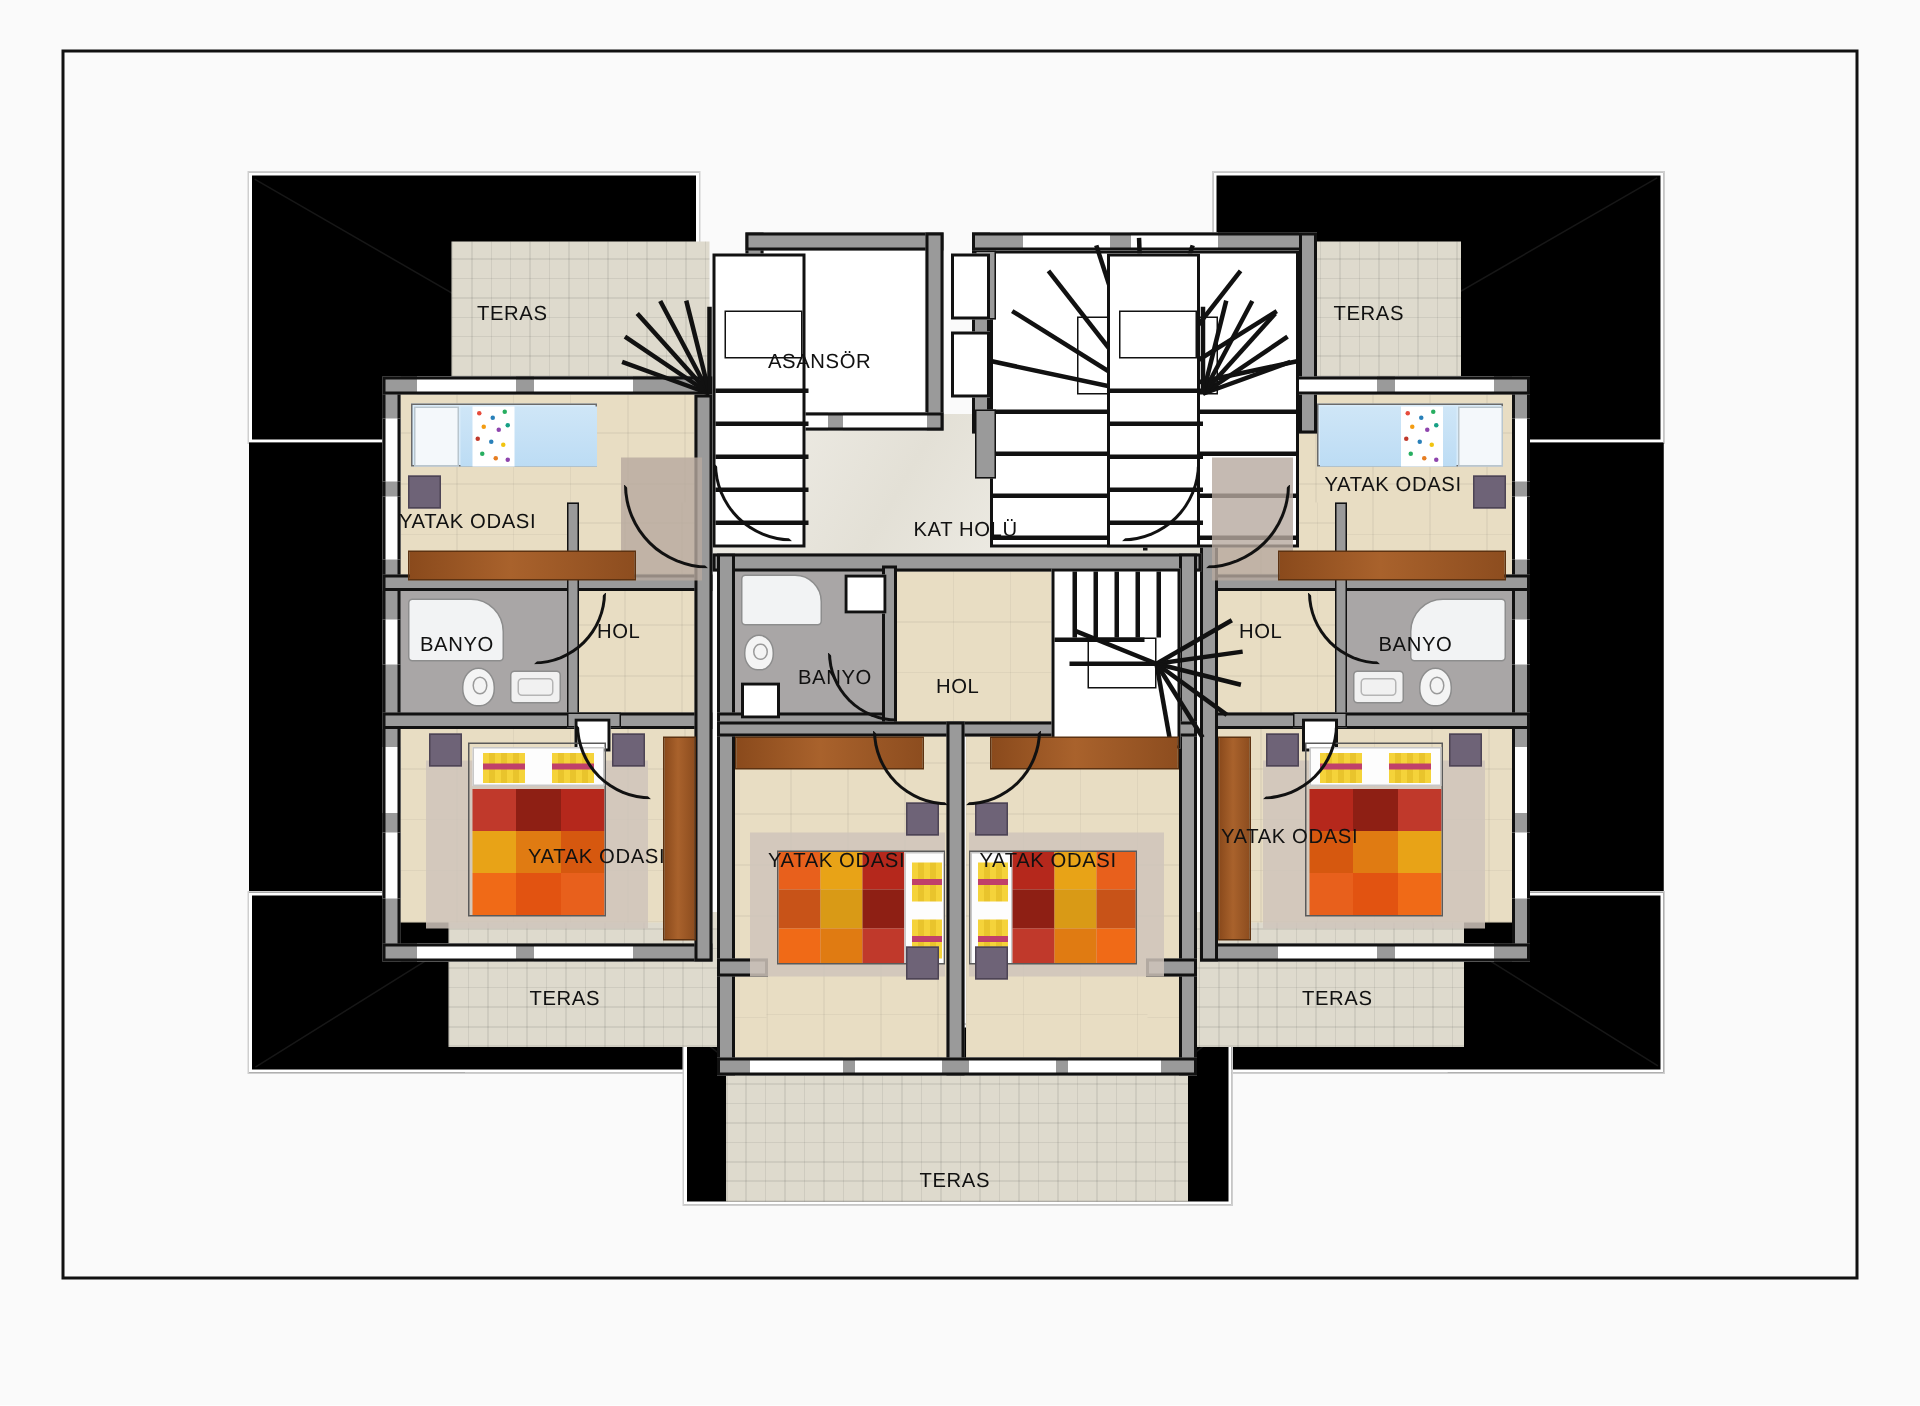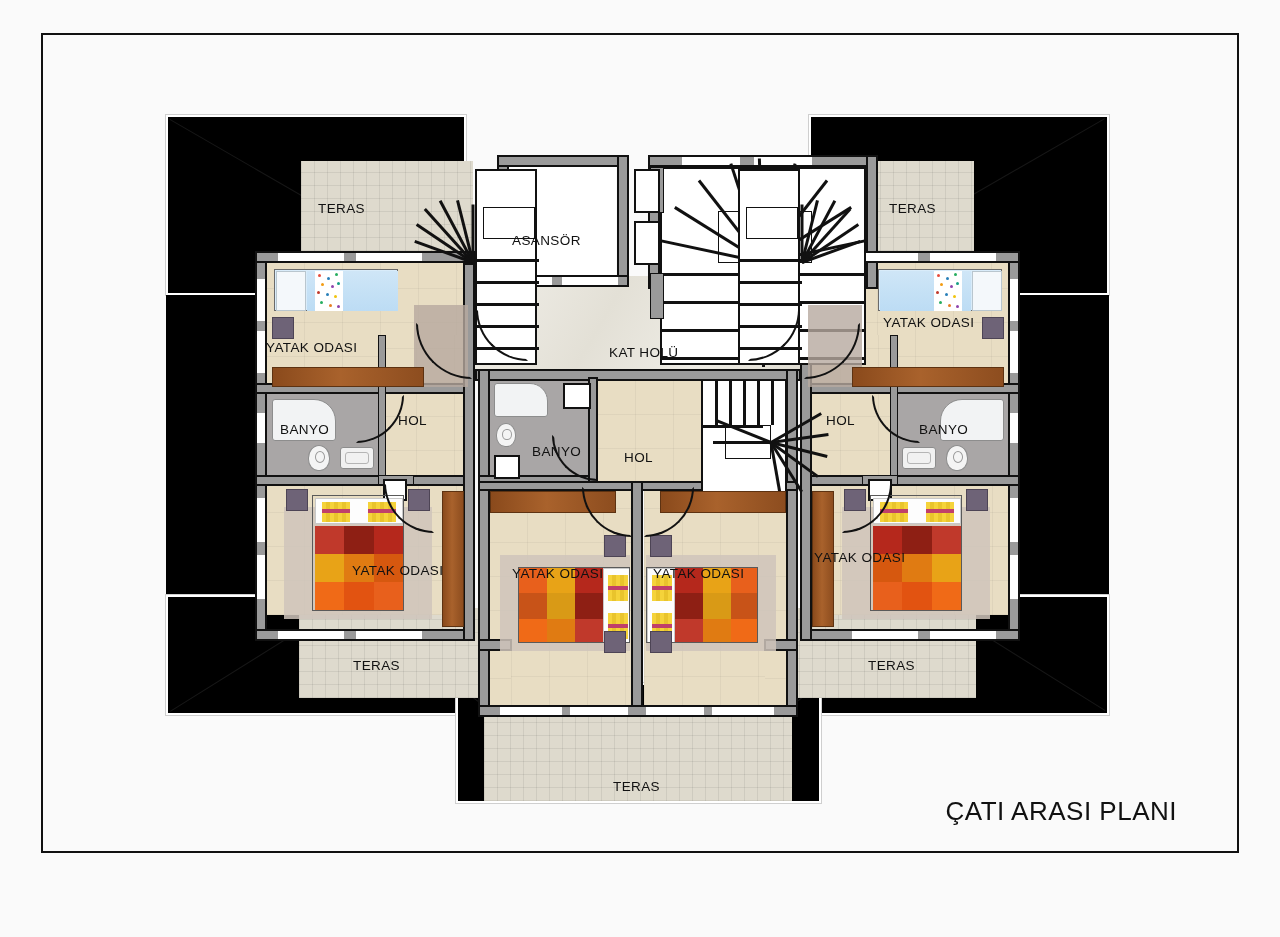--- a/index.html
+++ b/index.html
@@ -476,15 +476,14 @@
       <div class="lbl" style="left:688px;top:467px;">YATAK ODASI</div>
       <div class="lbl" style="left:386px;top:483px;">YATAK ODASI</div>
       <div class="lbl" style="left:527px;top:483px;">YATAK ODASI</div>
 
       <div class="lbl" style="left:227px;top:575px;">TERAS</div>
       <div class="lbl" style="left:742px;top:575px;">TERAS</div>
       <div class="lbl" style="left:487px;top:696px;">TERAS</div>
 
     </div>
 
-    <div id="title">ÇATI ARASI PLANI</div>
   </div>
 </div>
 
 </body></html>

